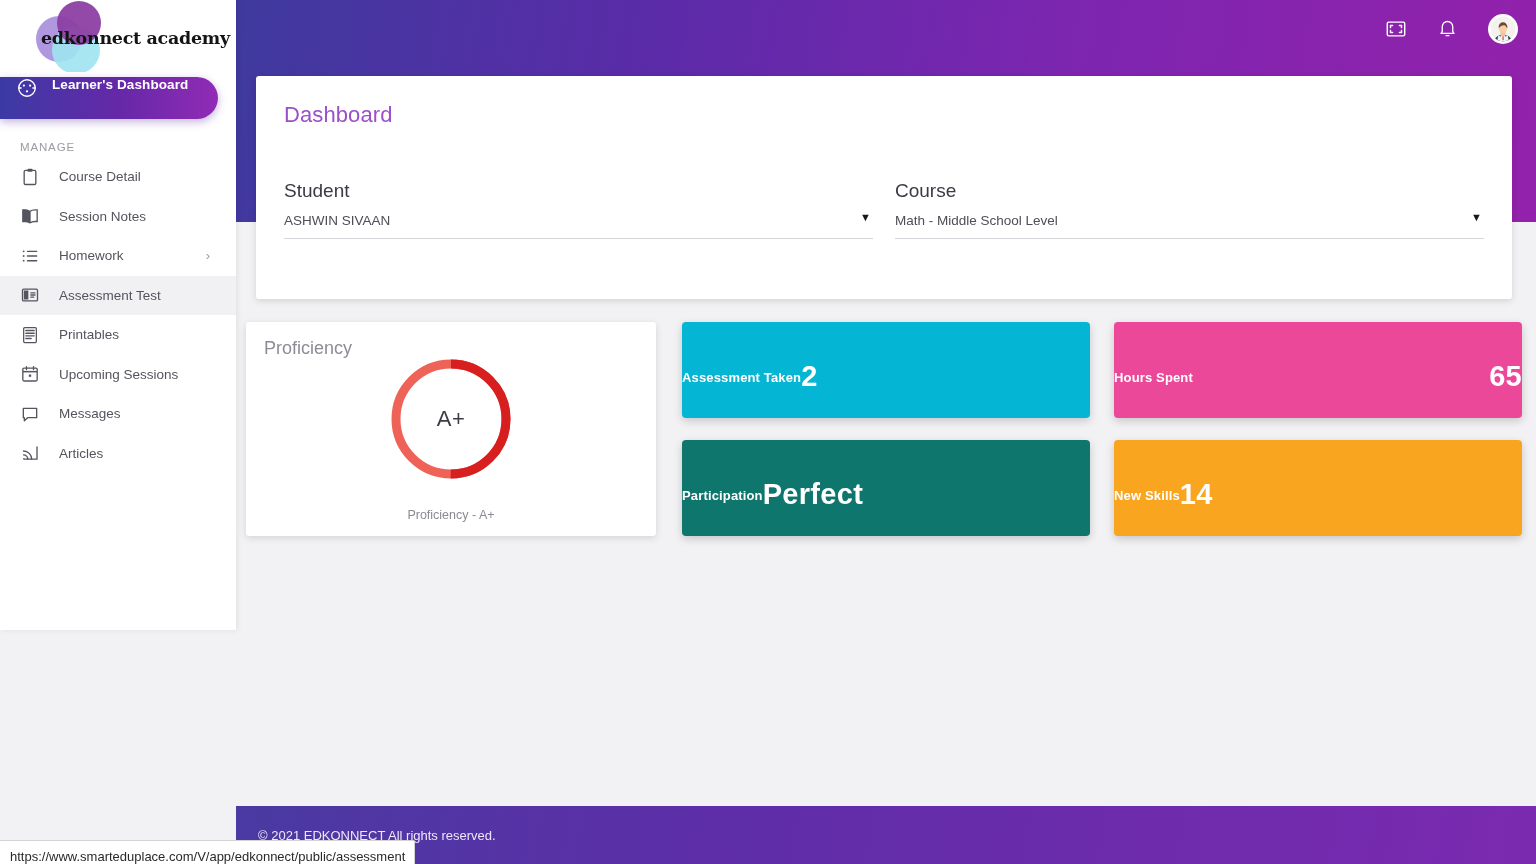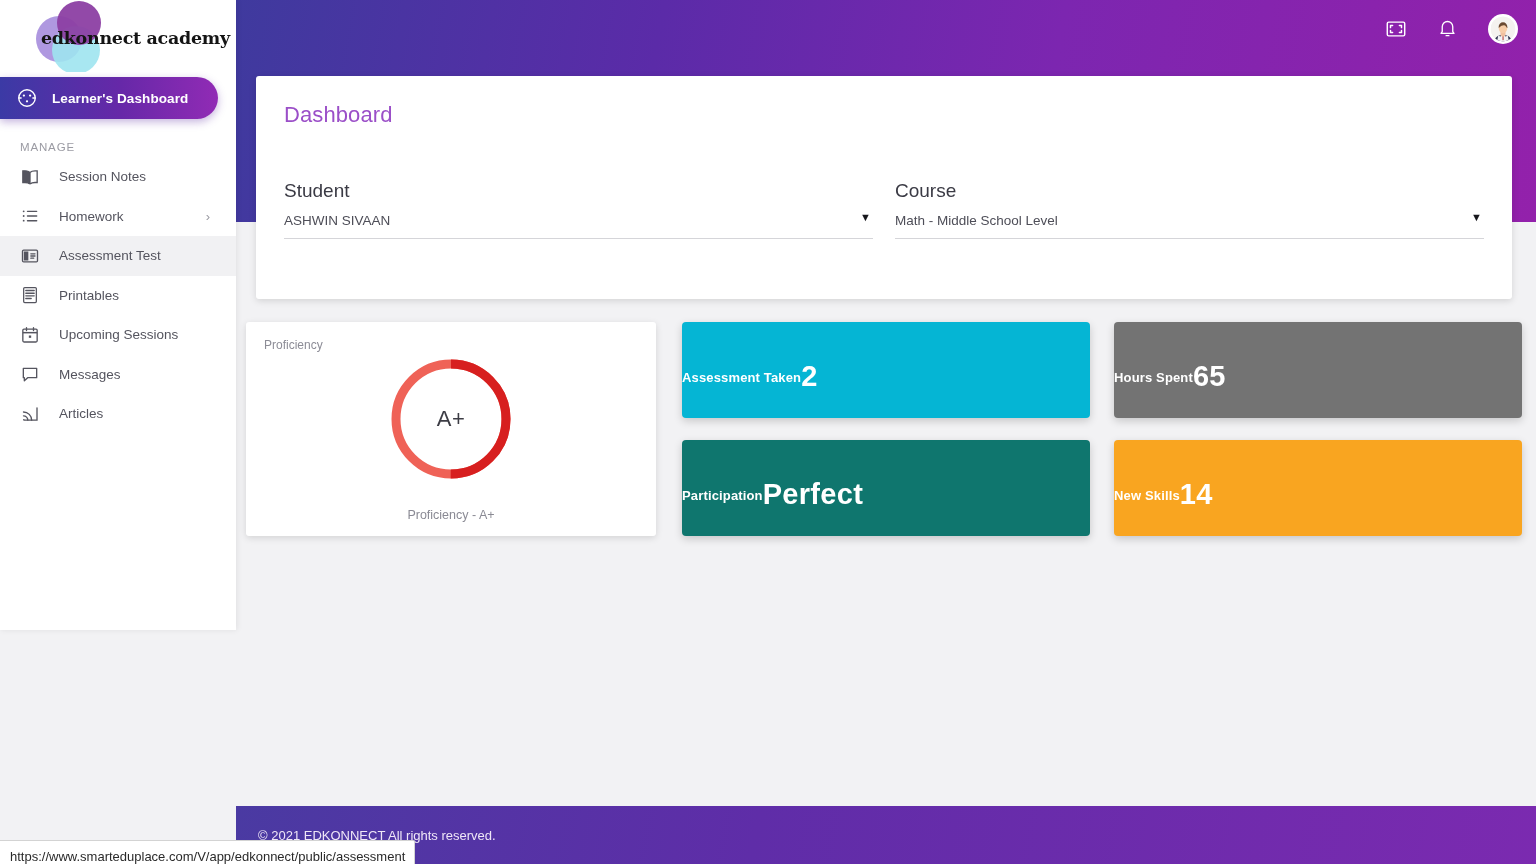--- a/index.html
+++ b/index.html
@@ -48,21 +48,21 @@
     letter-spacing: -0.3px;
     color: #141414;
     white-space: nowrap;
   }
 
   .nav-active {
     position: relative;
     margin: 5px 18px 0 0;
     height: 42px;
     display: flex;
-    align-items: center;
+    align-items: flex-start;
     padding-left: 16px;
     background: linear-gradient(90deg, #3b3aa5 0%, #6628a8 55%, #912bb5 100%);
     border-radius: 0 22px 22px 0;
     box-shadow: 0 3px 9px rgba(90,40,160,0.35);
     color: #fff;
     cursor: pointer;
   }
   .nav-active .na-ico { width: 22px; height: 22px; flex: none; }
   .nav-active .na-label {
     margin-left: 14px;
@@ -190,21 +190,21 @@
   }
 
   
   #proficiency-card {
     position: absolute;
     left: 10px; top: 322px;
     width: 410px; height: 214px;
     padding: 16px 18px;
   }
   #proficiency-heading {
-    font-size: 12px;
+    font-size: 18px;
     color: #8c8c96;
   }
   .donut-wrap {
     position: absolute;
     left: 0; right: 0; top: 34px;
     display: flex; justify-content: center;
   }
   .donut { position: relative; width: 126px; height: 126px; }
   .donut-label {
     position: absolute;
@@ -364,21 +364,21 @@
         </div>
       </div>
       <div id="proficiency-caption">Proficiency - A+</div>
     </div>
 
     <div id="stat-assessment" class="stat-card" style="background: rgb(5, 181, 212);">
       <div class="stat-title">Assessment Taken</div>
       <div class="stat-value">2</div>
     </div>
 
-    <div id="stat-hours" class="stat-card" style="background: #737373;">
+    <div id="stat-hours" class="stat-card" style="background: #ec4899; justify-content: space-between;">
       <div class="stat-title">Hours Spent</div>
       <div class="stat-value">65</div>
     </div>
 
     <div id="stat-participation" class="stat-card" style="background: #0f766e;">
       <div class="stat-title">Participation</div>
       <div class="stat-value">Perfect</div>
     </div>
 
     <div id="stat-newskills" class="stat-card" style="background: rgb(249, 165, 32);">
@@ -411,20 +411,29 @@
           <circle cx="15.4" cy="9.4" r="1.25" fill="#ffffff" stroke="none"></circle>
           <circle cx="12" cy="15.6" r="1.25" fill="#ffffff" stroke="none"></circle>
           <path d="M3.2 12h2.4M18.4 12h2.4" stroke-linecap="round"></path>
         </svg>
       </span>
       <span class="na-label">Learner's Dashboard</span>
     </div>
 
     <div class="section-label">MANAGE</div>
 
+    <div class="nav-item">
+      <span class="ni-ico">
+        <svg width="20" height="20" viewBox="0 0 24 24" fill="none" stroke="currentColor" stroke-width="1.6">
+          <rect x="5" y="4" width="14" height="17" rx="1.6"></rect>
+          <rect x="9" y="2.2" width="6" height="3.6" rx="1" fill="currentColor" stroke="none"></rect>
+        </svg>
+      </span>
+      <span class="ni-label">Course Detail</span>
+    </div>
 
     <div class="nav-item">
       <span class="ni-ico">
         <svg width="20" height="20" viewBox="0 0 24 24" fill="none" stroke="currentColor" stroke-width="1.6">
           <path d="M12 6.5C10.6 5.2 8.6 4.6 6 4.6H3.4v14H6c2.6 0 4.6.6 6 1.9" fill="currentColor"></path>
           <path d="M12 6.5c1.4-1.3 3.4-1.9 6-1.9h2.6v14H18c-2.6 0-4.6.6-6 1.9"></path>
           <path d="M12 6.5v13.9"></path>
         </svg>
       </span>
       <span class="ni-label">Session Notes</span>

